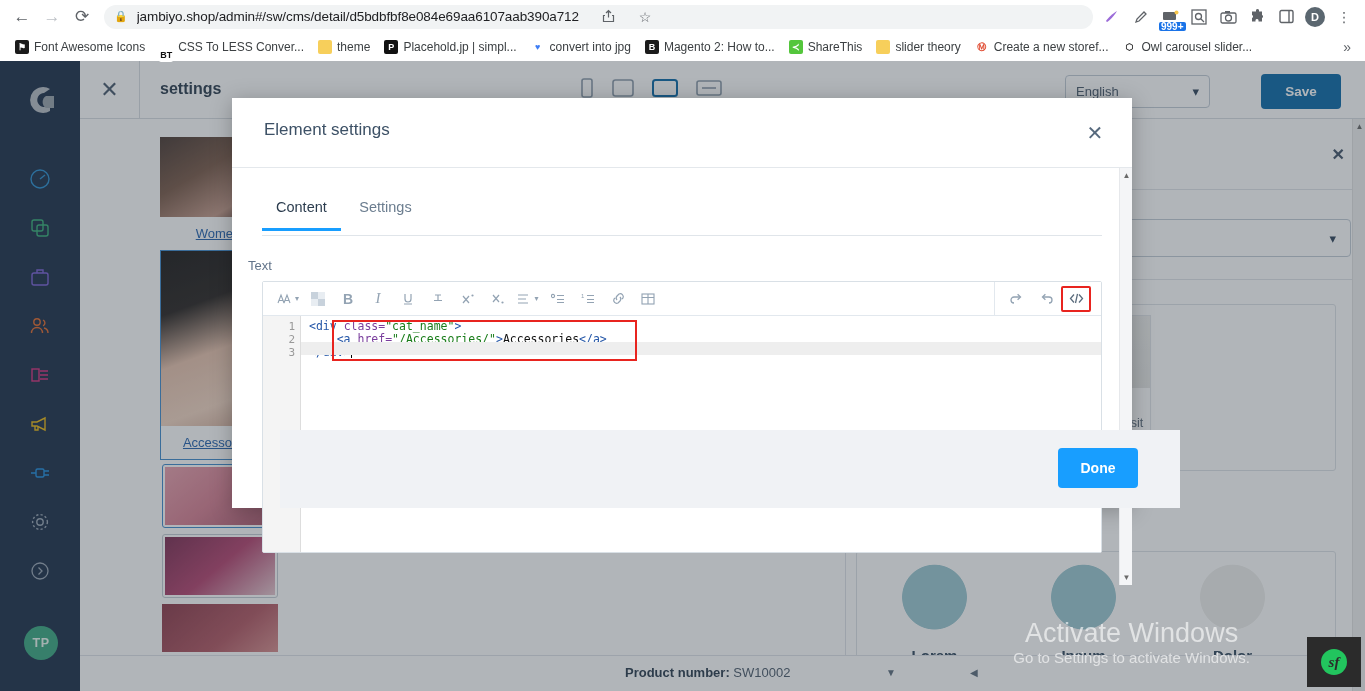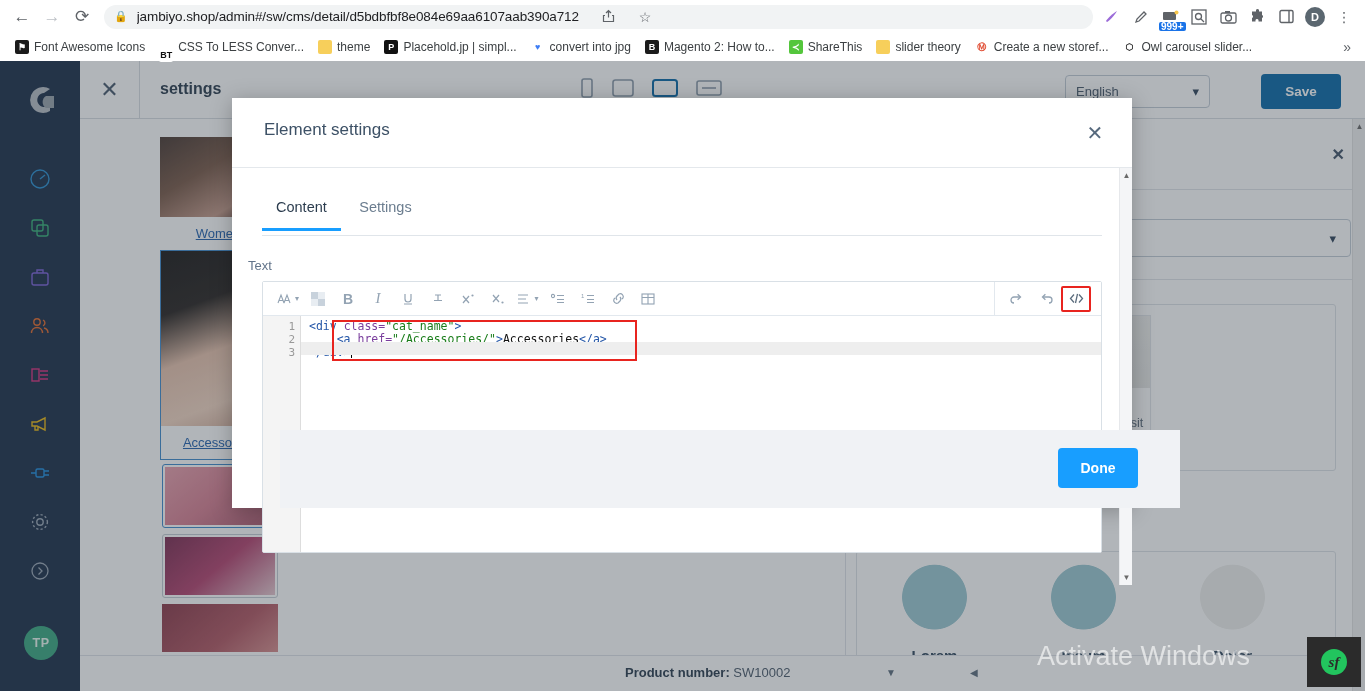--- a/index.html
+++ b/index.html
@@ -128,21 +128,21 @@
   .tk-tag{color:#2557a8;} .tk-attr{color:#7a3e9d;text-align:right;} .tk-str{color:#1a7d1a;} .tk-txt{color:#111;}
   .fold{ position:absolute; left:29px; top:5px; color:#7d7d7d; font-size:9px; font-family:"DejaVu Sans Mono", monospace;}
   .caret{ display:inline-block; width:1px; height:11px; background:#000; vertical-align:-2px;}
 
   .modal-foot{ position:absolute; left:0; bottom:0; width:900px; height:78px; background:#f0f2f5;margin-left:48px;}
   .done-btn{ position:absolute; right:42px; top:18px; width:80px; height:40px; background:#189eff; color:#fff;
              border-radius:4px; font-size:14px; font-weight:bold; display:flex; align-items:center; justify-content:center;}
   .modal-scroll{ position:absolute; right:0; top:70px; width:13px; height:417px; background:#f4f5f7; border-left:1px solid #e6e8eb;}
 
   
-  .watermark{ position:absolute; right:115px; bottom:19px; text-align:center; z-index:45; pointer-events:none;}
+  .watermark{ position:absolute; right:115px; bottom:25px; text-align:center; z-index:45; pointer-events:none;}
   .wm1{ font-size:27px; color:rgba(255,255,255,.62); line-height:1.1;}
   .wm2{ font-size:15px; color:rgba(255,255,255,.62);}
   .sf-badge{ position:absolute; right:4px; bottom:4px; width:54px; height:50px; background:#2b2b2b;
              display:flex; align-items:center; justify-content:center; z-index:50;}
   .sf-circle{ width:26px; height:26px; border-radius:50%; background:#22c55e; color:#2b2b2b;
               font-family:"Liberation Serif", serif; font-style:italic; font-weight:bold; font-size:15px;
               display:flex; align-items:center; justify-content:center;}
 </style>
 </head>
 <body>
@@ -450,20 +450,21 @@
       <div class="arrowglyph" style="bottom:3px;">▼</div>
     </div>
 
     <div class="modal-foot">
       <div class="done-btn">Done</div>
     </div>
   </div>
 
   <div class="watermark">
     <div class="wm1">Activate Windows</div>
+    <div class="wm2">Go to Settings to activate Windows.</div>
   </div>
   <div class="sf-badge">
     <div class="sf-circle">sf</div>
   </div>
 
   <div class="browser-chrome">
     <div class="nav-row">
       <div class="nav-btn">←</div>
       <div class="nav-btn disabled">→</div>
       <div class="nav-btn">⟳</div>

